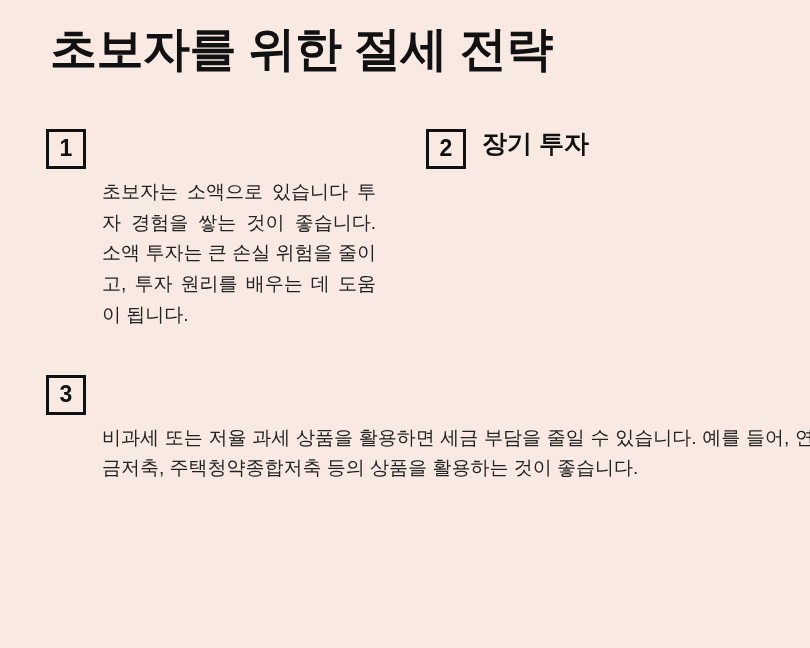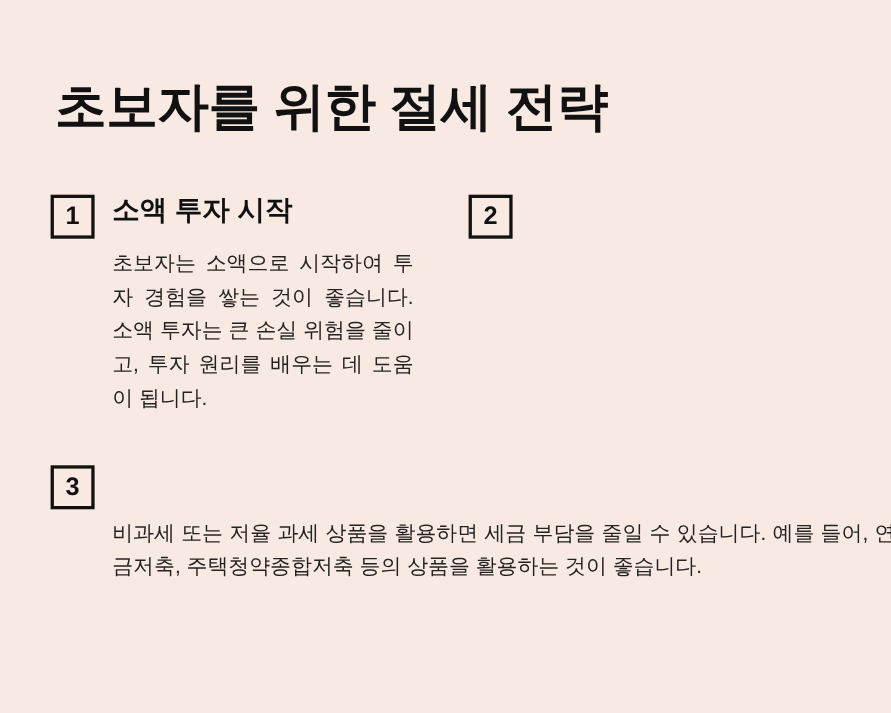--- a/index.html
+++ b/index.html
@@ -13,21 +13,20 @@
     font-family: "Liberation Sans", sans-serif;
     color: #1a1a1a;
     overflow: hidden;
   }
   .page {
     width: 810px;
     height: 572px;
     box-sizing: border-box;
     padding: 20px 46px 0 46px;
     position: relative;
-    margin-top: 48px;
   }
   .title {
     font-size: 47px;
     font-weight: bold;
     letter-spacing: -0.5px;
     line-height: 1.25;
     margin: 0 0 46px 4px;
     color: #111111;
   }
   .grid {
@@ -87,28 +86,28 @@
 
 <div class="page">
 
   <h1 class="title">초보자를 위한 절세 전략</h1>
 
   <div class="grid">
 
     <div class="col">
       <div class="item-head">
         <div class="num-box">1</div>
-        <div class="item-title">소액 투자 시작</div>
       </div>
-      <div class="item-body">초보자는 소액으로 시작하여 투자 경험을 쌓는 것이 좋습니다. 소액 투자는 큰 손실 위험을 줄이고, 투자 원리를 배우는 데 도움이 됩니다.</div>
+      <div class="item-body">초보자는 소액으로 있습니다 투자 경험을 쌓는 것이 좋습니다. 소액 투자는 큰 손실 위험을 줄이고, 투자 원리를 배우는 데 도움이 됩니다.</div>
     </div>
 
     <div class="col">
       <div class="item-head">
         <div class="num-box">2</div>
+        <div class="item-title">장기 투자</div>
       </div>
     </div>
 
   </div>
 
   <div class="section-wide">
     <div class="item-head">
       <div class="num-box">3</div>
     </div>
     <div class="item-body">비과세 또는 저율 과세 상품을 활용하면 세금 부담을 줄일 수 있습니다. 예를 들어, 연금저축, 주택청약종합저축 등의 상품을 활용하는 것이 좋습니다.</div>

